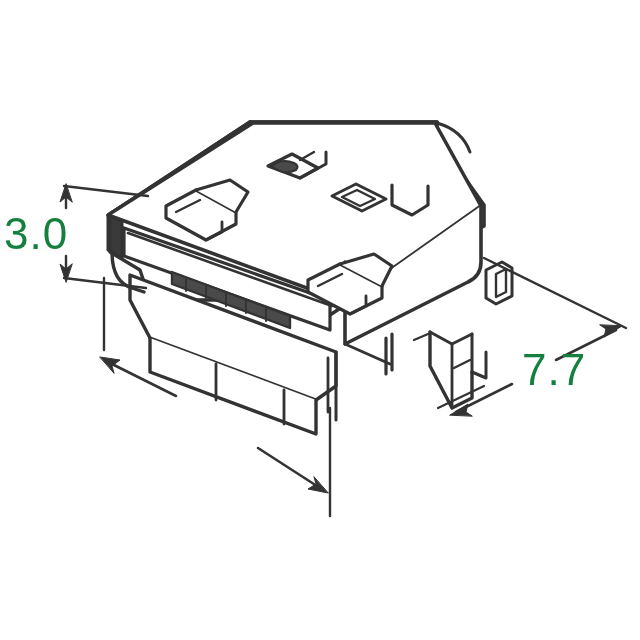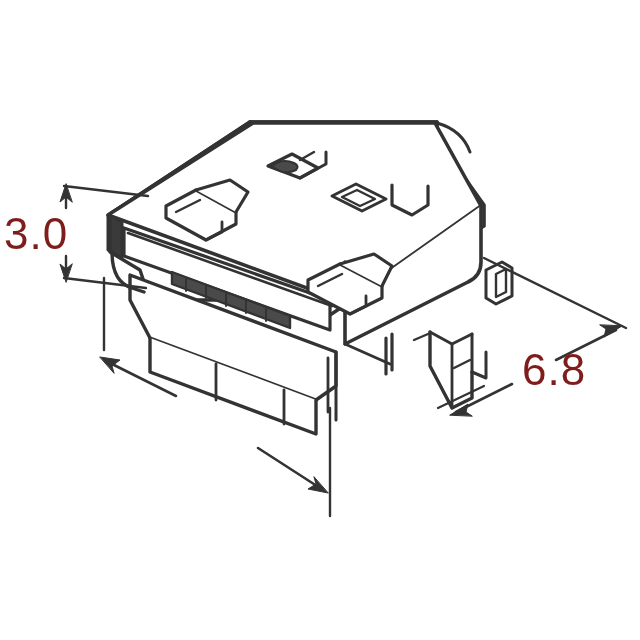--- a/index.html
+++ b/index.html
@@ -20,21 +20,21 @@
   }
   #drawing {
     position: absolute;
     left: 0;
     top: 0;
     width: 640px;
     height: 640px;
   }
   .dim-text {
     position: absolute;
-    color: #7f1d1d;
+    color: #15803d;
     font-family: "Liberation Sans", sans-serif;
     font-size: 44px;
     font-weight: 400;
     letter-spacing: 1px;
     line-height: 1;
     white-space: nowrap;
     user-select: none;
   }
   #dim-height-label { left: 4px;   top: 212px; }
   #dim-width-label  { left: 176px; top: 402px; }
@@ -188,15 +188,15 @@
       <polygon points="622,326 604,337 606,329 600,325"></polygon>
 
       <line x1="438" y1="408" x2="484" y2="386" stroke-width="2.2" stroke="#333333"></line>
       <line x1="484" y1="258" x2="626" y2="328" stroke-width="2.4" stroke="#333333"></line>
     </g>
   </svg>
 
   <div class="dim-text" id="dim-height-label">3.0</div>
 
 
-  <div class="dim-text" id="dim-depth-label">6.8</div>
+  <div class="dim-text" id="dim-depth-label">7.7</div>
 
 </div>
 
 </body></html>

